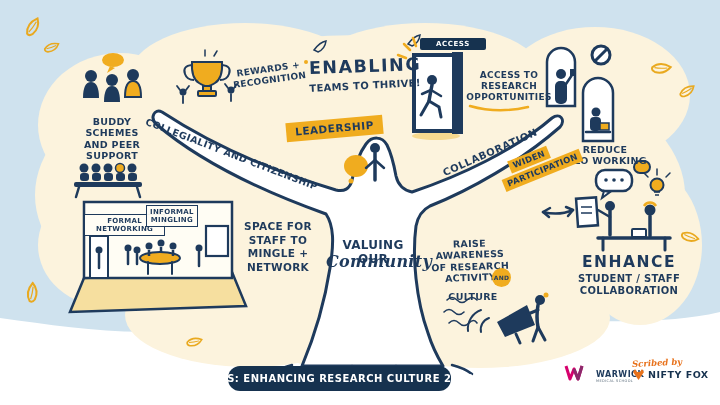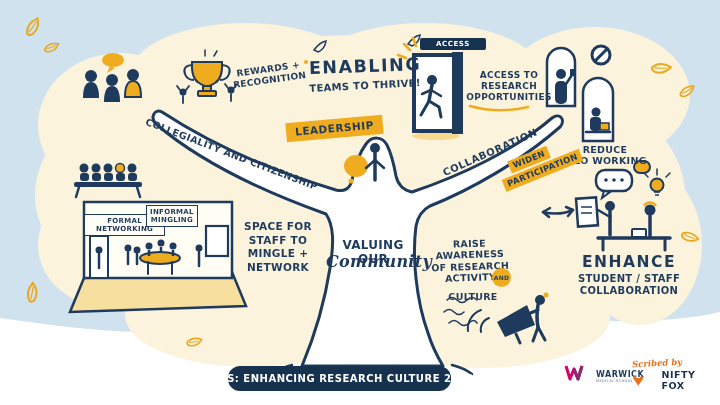--- a/index.html
+++ b/index.html
@@ -49,21 +49,21 @@
             font-size:10px; letter-spacing:0.5px; display:flex; align-items:center;
             justify-content:center; white-space:nowrap; }
 
   .warwick { position:absolute; left:564px; top:363px; display:flex; align-items:flex-end; gap:12px; }
   .warwick .wname { font-size:8px; font-weight:bold; color:#1e3a5c; letter-spacing:0.5px; }
   .warwick .wsub  { font-size:3.5px; color:#5a6b7a; letter-spacing:0.4px; }
 
   .nifty { position:absolute; left:632px; top:357px; text-align:left; }
   .nifty .scribed { color:#e8721c; font-size:8.5px; font-style:italic; font-weight:bold;
                     font-family:"DejaVu Serif", serif; transform:rotate(-3deg); }
-  .nifty .row { display:flex; align-items:center; gap:17px; margin-top:2px; }
+  .nifty .row { display:flex; align-items:center; gap:3px; margin-top:2px; }
   .nifty .fox-name { font-size:9.5px; font-weight:bold; color:#16324f; letter-spacing:0.5px; }
 </style>
 </head>
 <body>
 
 <div class="stage">
 
   <svg class="art" width="720" height="405" viewBox="0 0 720 405">
     <defs>
       <g id="leafShape">
@@ -259,20 +259,24 @@
       <path d="M199 252 v14" stroke="#1e3a5c" stroke-width="2.5" stroke-linecap="round"></path>
     </g>
 
     <g stroke="#1e3a5c" stroke-width="2.5" fill="none" stroke-linecap="round">
       <path d="M543 212 q16 4 30 -2"></path>
       <path d="M573 210 l-7 -3 M573 210 l-5 6"></path>
       <path d="M543 212 l7 -4 M543 212 l6 5"></path>
     </g>
   </svg>
 
+  <div class="txt t-buddy">BUDDY
+SCHEMES
+AND PEER
+SUPPORT</div>
   <div class="txt t-rewards">REWARDS +
 RECOGNITION</div>
   <div class="txt t-enabling">ENABLING</div>
   <div class="txt t-thrive">TEAMS TO THRIVE!</div>
   <div class="txt t-access-sign">ACCESS</div>
   <div class="txt t-access-to">ACCESS TO
 RESEARCH
 OPPORTUNITIES</div>
   <div class="txt t-reduce">REDUCE
 SILO WORKING</div>

